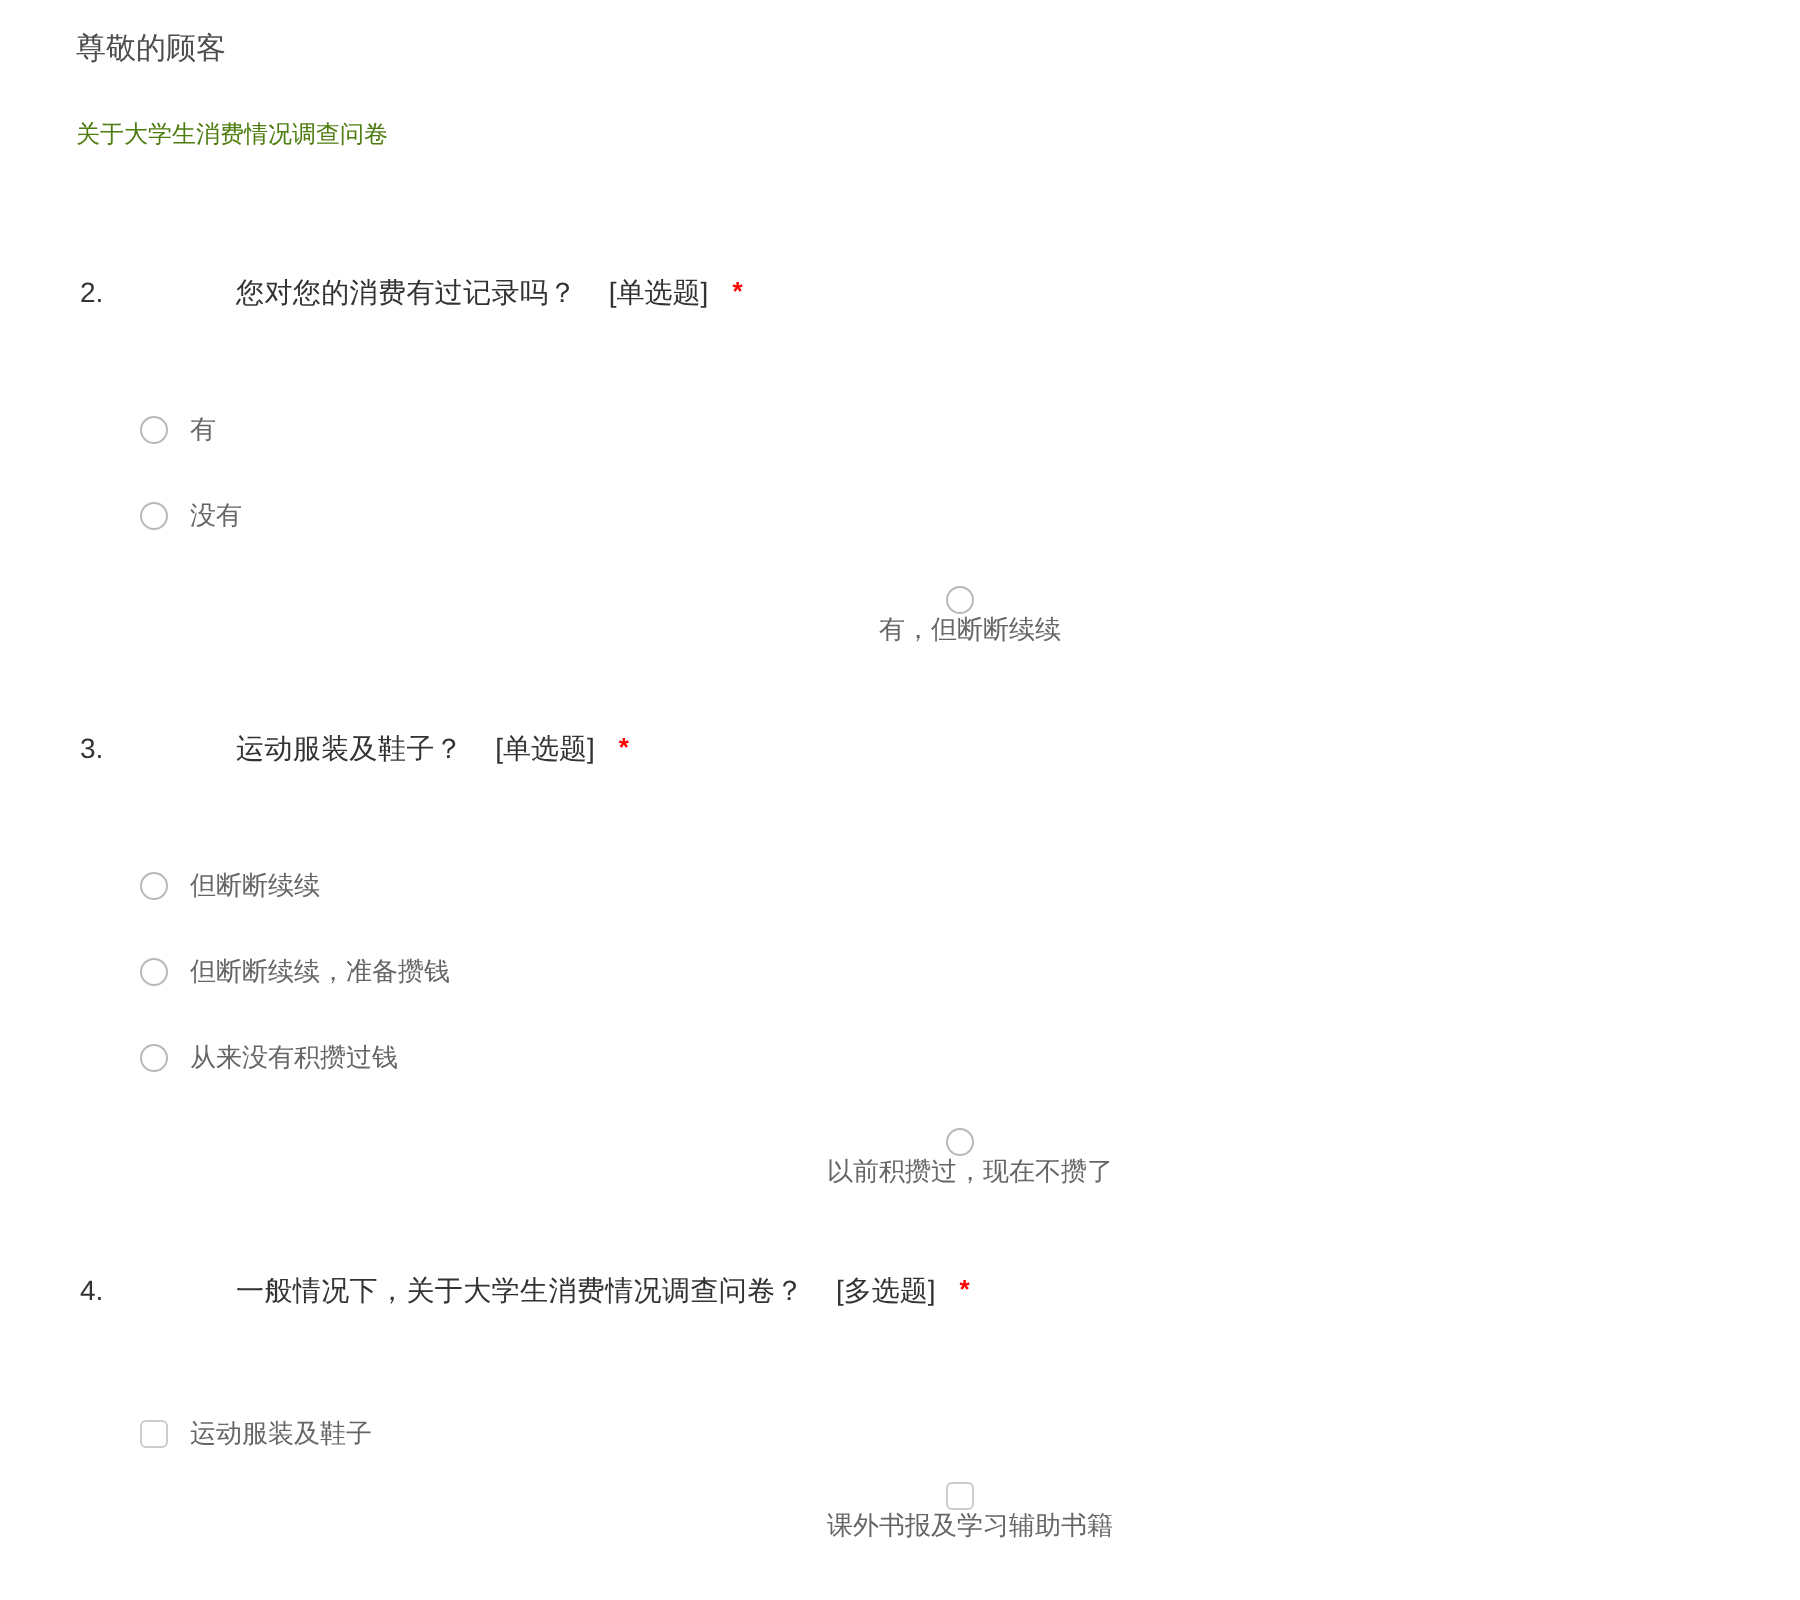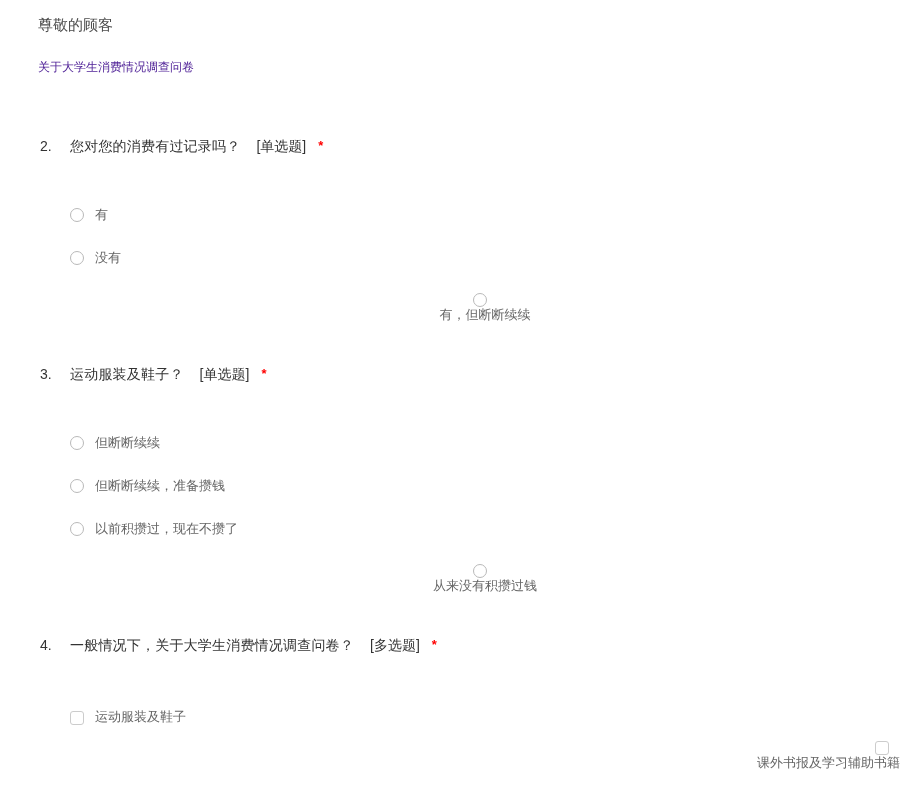--- a/index.html
+++ b/index.html
@@ -10,43 +10,43 @@
   }
   .page {
     width:900px; height:800px; overflow:hidden;
     background:#ffffff;
     padding:17px 0 3px 38px;
   }
   .greeting {
     font-size:15px; line-height:16px; color:#4d4d4d;
   }
   .survey-title {
-    margin-top:27px; font-size:12px; line-height:14px; color:#4c1d95;
+    margin-top:27px; font-size:12px; line-height:14px; color:#4d7c0f;
   }
   .question { margin-top:58px; }
   .question:first-child { margin-top:65px; }
   .q-heading {
     display:flex; align-items:baseline;
     font-size:14px; line-height:15px; color:#333333;
     padding-left:2px;
   }
   .q-number { width:30px; flex-shrink:0; }
-  .q-text { letter-spacing:0.2px; }
+  .q-text { letter-spacing:0.2px;margin-left:48px; }
   .q-tag { margin-left:16px;text-align:right; }
   .q-required {
     margin-left:12px; color:#ff0000; font-weight:bold; font-size:13px;
     position:relative; top:-1px;
   }
   .options { margin-top:53px; padding-left:32px; }
   .options.checkbox-group { margin-top:56px; }
   .option {
     display:flex; align-items:center; height:16px; margin-bottom:27px;
     cursor:pointer;
   }
-  .options.checkbox-group .option { margin-bottom:16px;align-items:flex-end; }
+  .options.checkbox-group .option { margin-bottom:16px; }
   .option:last-child { margin-bottom:0;flex-direction:column; }
   .control {
     width:14px; height:14px; flex-shrink:0;
     border:1px solid #b9b9b9; background:#fff;
     margin-right:11px;
   }
   .control.radio { border-radius:50%; }
   .control.checkbox { border-radius:3px; border-color:#cccccc; }
   .option-label { font-size:13px; line-height:16px; color:#666666; }
 </style>
@@ -95,26 +95,26 @@
     <span class="option-label">但断断续续</span>
   </div>
 
   <div class="option">
     <span class="control radio"></span>
     <span class="option-label">但断断续续，准备攒钱</span>
   </div>
 
   <div class="option">
     <span class="control radio"></span>
-    <span class="option-label">以前积攒过，现在不攒了</span>
+    <span class="option-label">从来没有积攒过钱</span>
   </div>
 
   <div class="option">
     <span class="control radio"></span>
-    <span class="option-label">从来没有积攒过钱</span>
+    <span class="option-label">以前积攒过，现在不攒了</span>
   </div>
 
 </div>
   </section>
 
   <section class="question">
     <div class="q-heading">
       <span class="q-number">4.</span>
       <span class="q-text">一般情况下，关于大学生消费情况调查问卷？</span>
       <span class="q-tag">[多选题]</span>

